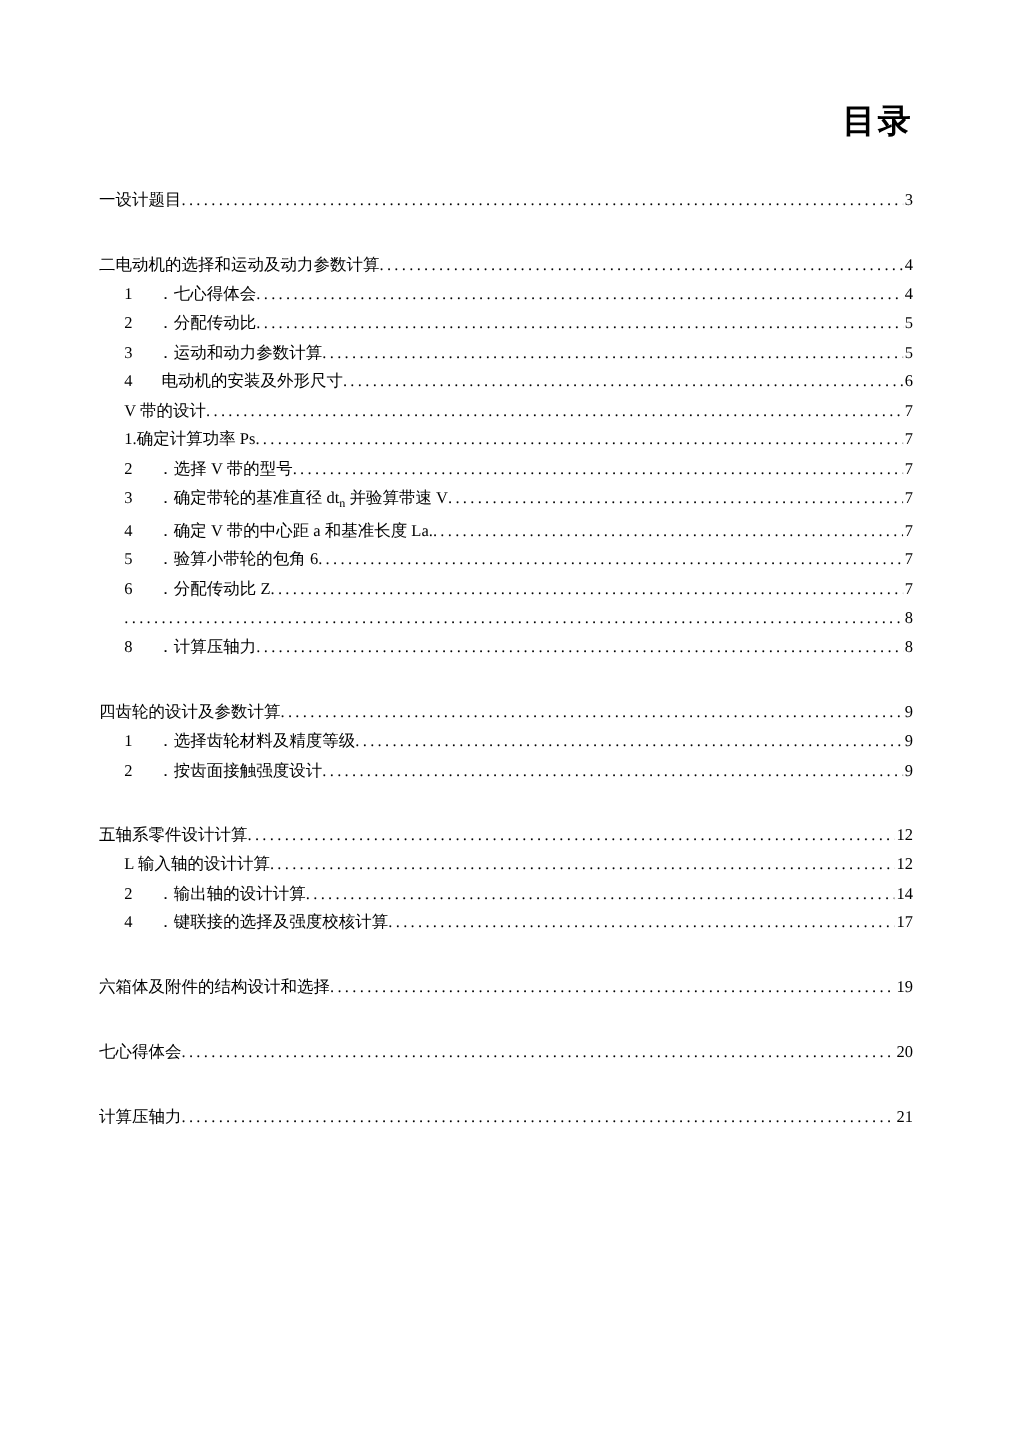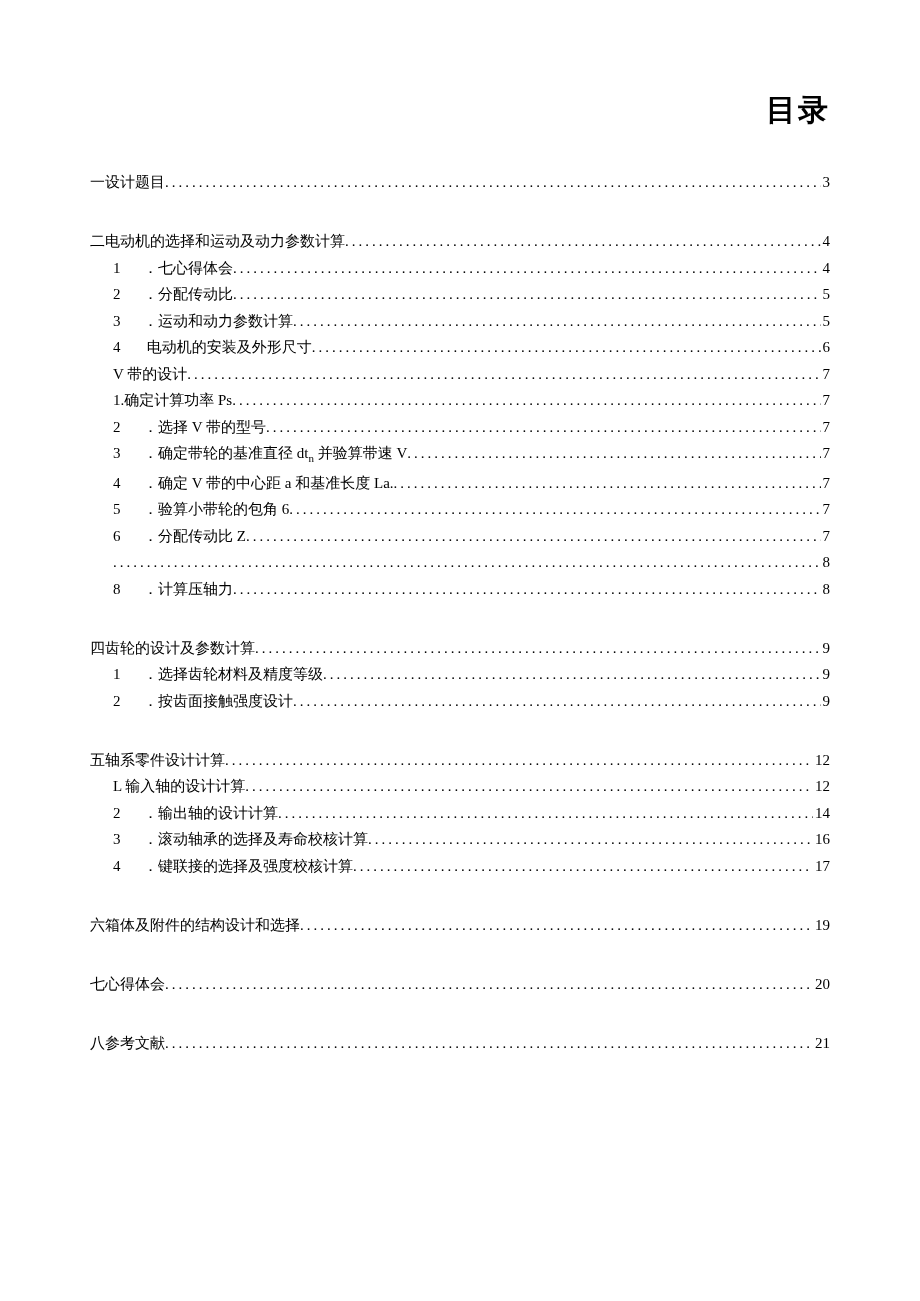--- a/index.html
+++ b/index.html
@@ -151,38 +151,33 @@
         <span class="label"><span>L 输入轴的设计计算</span></span>
         <span class="leader"></span>
         <span class="pg">12</span>
       </div>
       <div class="toc-line ind2">
         <span class="label"><span class="num">2</span><span class="gap"></span><span>．输出轴的设计计算</span></span>
         <span class="leader"></span>
         <span class="pg">14</span>
       </div>
       <div class="toc-line ind2">
-        <span class="label"><span class="num">3</span><span class="gap"></span><span>．滚动轴承的选择及寿命校核计算</span></span>
-        <span class="leader"></span>
-        <span class="pg">16</span>
-      </div>
-      <div class="toc-line ind2">
         <span class="label"><span class="num">4</span><span class="gap"></span><span>．键联接的选择及强度校核计算</span></span>
         <span class="leader"></span>
         <span class="pg">17</span>
       </div>
       <div class="toc-line ind0">
         <span class="label"><span>六箱体及附件的结构设计和选择 </span></span>
         <span class="leader"></span>
         <span class="pg">19</span>
       </div>
       <div class="toc-line ind0">
         <span class="label"><span>七心得体会 </span></span>
         <span class="leader"></span>
         <span class="pg">20</span>
       </div>
       <div class="toc-line ind0">
-        <span class="label"><span>八参考文献 </span></span>
+        <span class="label"><span>计算压轴力 </span></span>
         <span class="leader"></span>
         <span class="pg">21</span>
       </div>
     </div>
 </div>
 
 </body></html>

